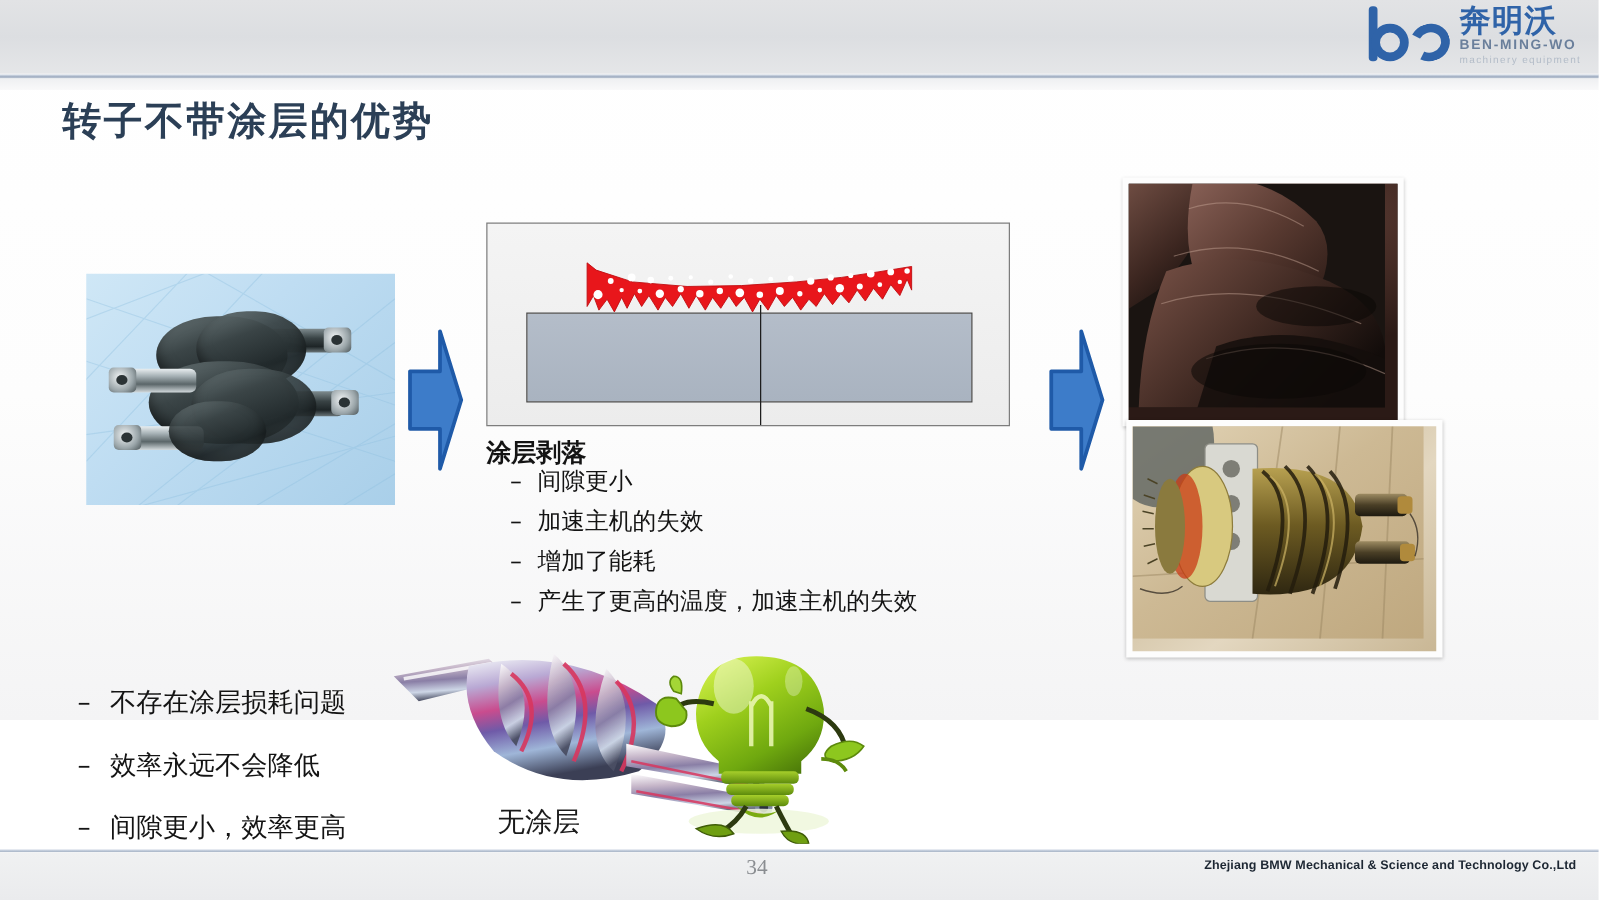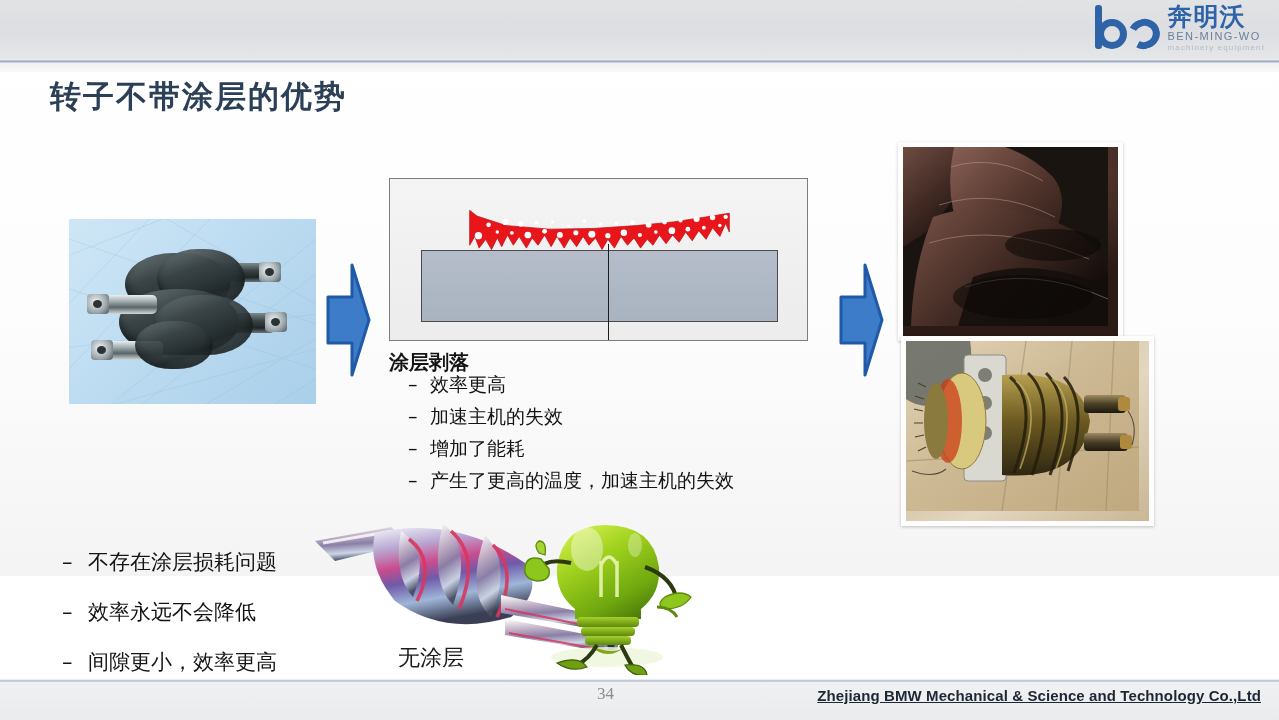--- a/index.html
+++ b/index.html
@@ -25,21 +25,21 @@
   .logo-mark .b-stem{position:absolute;left:3px;top:0;width:7px;height:44px;
     background:#2f63a8;border-radius:3px;}
   .logo-mark .b-bowl{position:absolute;left:5px;top:14px;width:30px;height:30px;
     border:7px solid #2f63a8;border-radius:50%;box-sizing:border-box;}
   .logo-mark .o-ring{position:absolute;left:36px;top:14px;width:32px;height:30px;
     border:7px solid #2f63a8;border-radius:50%;box-sizing:border-box;border-left-color:transparent;
     transform:rotate(-18deg);}
   .logo-text{display:flex;flex-direction:column;align-items:flex-start;margin-left:2px;padding-top:1px;}
   .logo-cn{font-family:"DejaVu Sans","Liberation Sans",sans-serif;font-size:25px;font-weight:bold;
     color:#2f63a8;letter-spacing:1px;line-height:26px;}
-  .logo-en{font-size:11px;font-weight:normal;color:#6a7f9b;letter-spacing:1.4px;line-height:13px;}
+  .logo-en{font-size:11px;font-weight:bold;color:#6a7f9b;letter-spacing:1.4px;line-height:13px;}
   .logo-sub{font-size:8px;color:#b3bcc8;letter-spacing:1.1px;line-height:10px;}
 
   
   .title{position:absolute;left:50px;top:76px;font-size:31px;font-weight:bold;
     color:#2b3f56;font-family:"DejaVu Sans","Liberation Sans",sans-serif;letter-spacing:2px;}
 
   
   .photo-coated{position:absolute;left:69px;top:219px;width:247px;height:185px;
     background:linear-gradient(135deg,#cfe7f6 0%,#bfddf2 40%,#a9cfe9 100%);
     overflow:hidden;}
@@ -104,22 +104,22 @@
   .cap-uncoated{position:absolute;left:398px;top:643px;
     font-family:Liberation Mono, monospace;font-size:22px;color:#1b1b1b;}
 
   
   .footer-rule{position:absolute;left:0;top:679px;width:1279px;height:3px;
     background:linear-gradient(180deg,#ffffff 0%,#c4cedd 45%,#a9b6c8 70%,#eceef1 100%);}
   .footer{position:absolute;left:0;top:682px;width:1279px;height:38px;
     background:linear-gradient(180deg,#f0f1f2 0%,#eaebed 100%);}
   .page-num{position:absolute;left:597px;top:684px;font-size:17px;color:#8a8d91;
     font-family:"Liberation Serif",serif;}
-  .footer-text{position:absolute;right:18px;top:687px;font-size:15px;color:#1d2733;
-    font-weight:bold;font-family:"Liberation Sans",sans-serif;letter-spacing:.1px;text-decoration:underline;}
+  .footer-text{position:absolute;right:18px;top:687px;font-size:10px;color:#1d2733;
+    font-weight:bold;font-family:"Liberation Sans",sans-serif;letter-spacing:.1px;}
 </style>
 </head>
 <body>
 
 <div class="slide">
 
   <div class="header"></div>
   <div class="header-rule"></div>
   <div class="header-rule2"></div>
 
@@ -217,21 +217,21 @@
       </g>
     </svg>
     <div class="leader"></div>
   </div>
 
   <div class="dia-cap">涂层剥落</div>
 
   <div class="mid-list">
     <div class="li">
         <span class="dash">–</span>
-        <span>效率更高</span>
+        <span>间隙更小</span>
       </div>
     <div class="li">
         <span class="dash">–</span>
         <span>加速主机的失效</span>
       </div>
     <div class="li">
         <span class="dash">–</span>
         <span>增加了能耗</span>
       </div>
     <div class="li">

